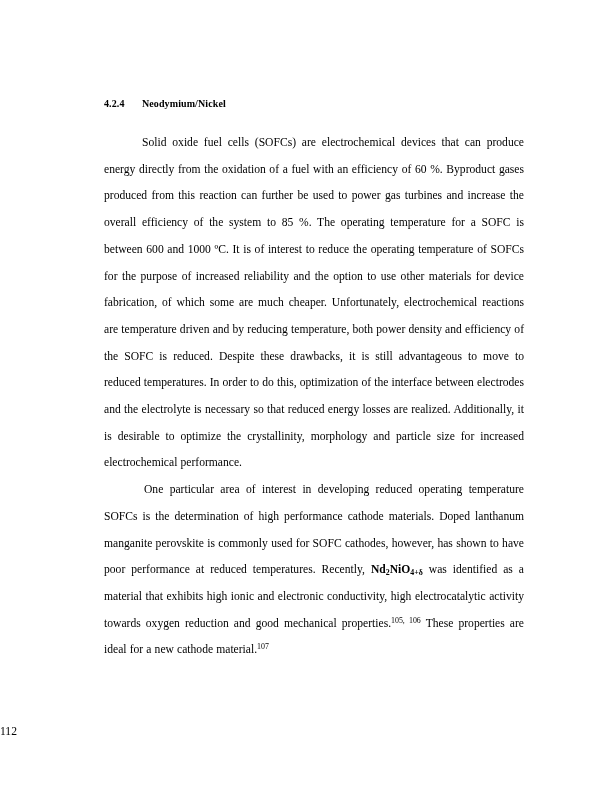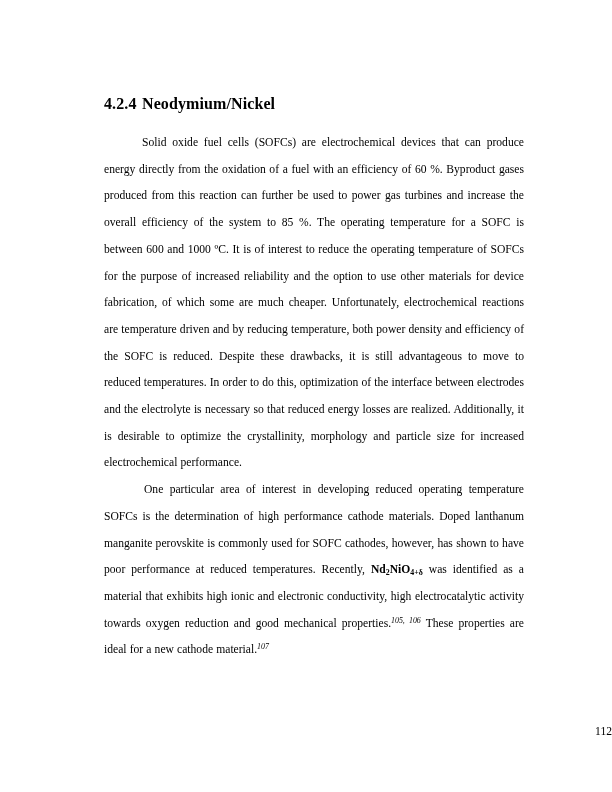--- a/index.html
+++ b/index.html
@@ -24,21 +24,21 @@
     background: #ffffff;
     overflow: hidden;
   }
   .content {
     position: absolute;
     left: 104px;
     top: 96px;
     width: 436px;
   }
   .section-heading {
-    font-size: 16px;
+    font-size: 10px;
     font-weight: bold;
     line-height: 16px;
     margin: 0 0 18px 0;
     letter-spacing: 0.1px;
     white-space: nowrap;
   }
   .section-heading .num {
     display: inline-block;
     width: 38px;
   }
@@ -57,28 +57,27 @@
   }
   sub {
     font-size: 0.68em;
     line-height: 0;
     vertical-align: -0.26em;
   }
   sup.ref {
     font-size: 0.68em;
     line-height: 0;
     vertical-align: 0.48em;
-    font-style: italic;
   }
   .page-number {
     position: absolute;
     left: 0;
     top: 724px;
     width: 612px;
-    text-align: right;
+    text-align: left;
     font-size: 11.6px;
     line-height: 16px;
   }
   .nowrap { white-space: nowrap; font-weight: bold; }
 </style>
 </head>
 <body>
 
 <div class="page">
 

